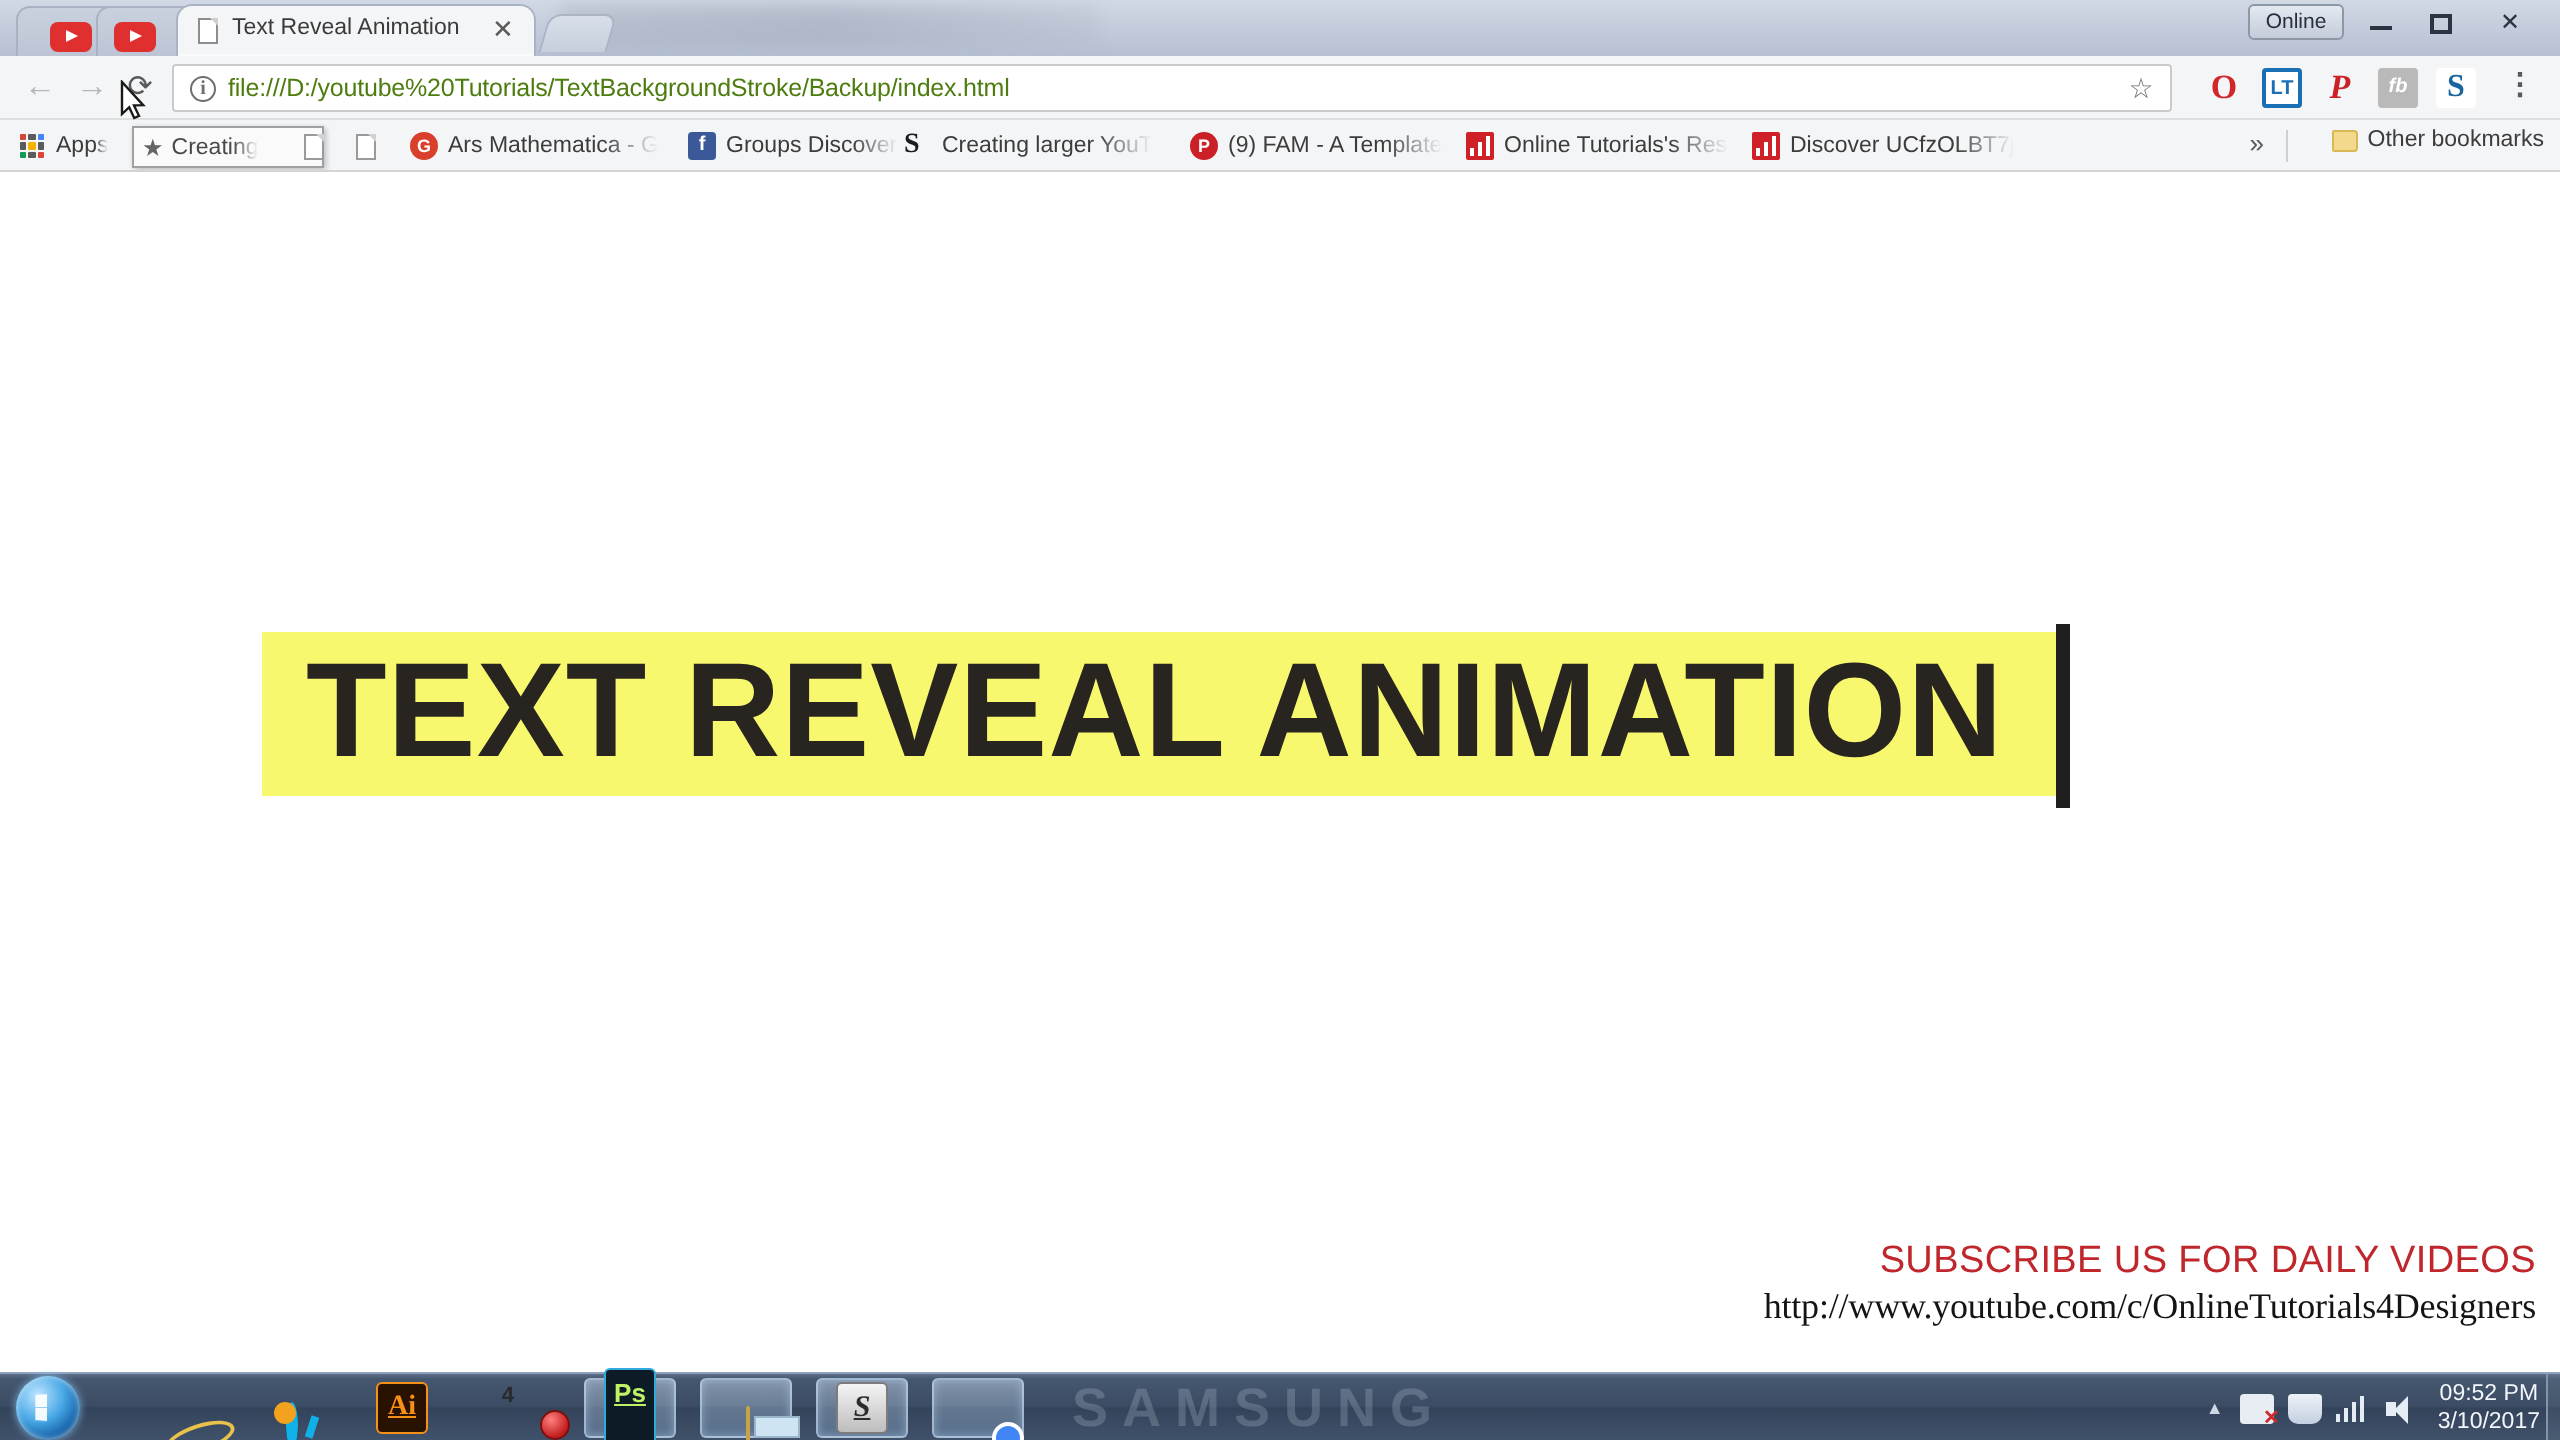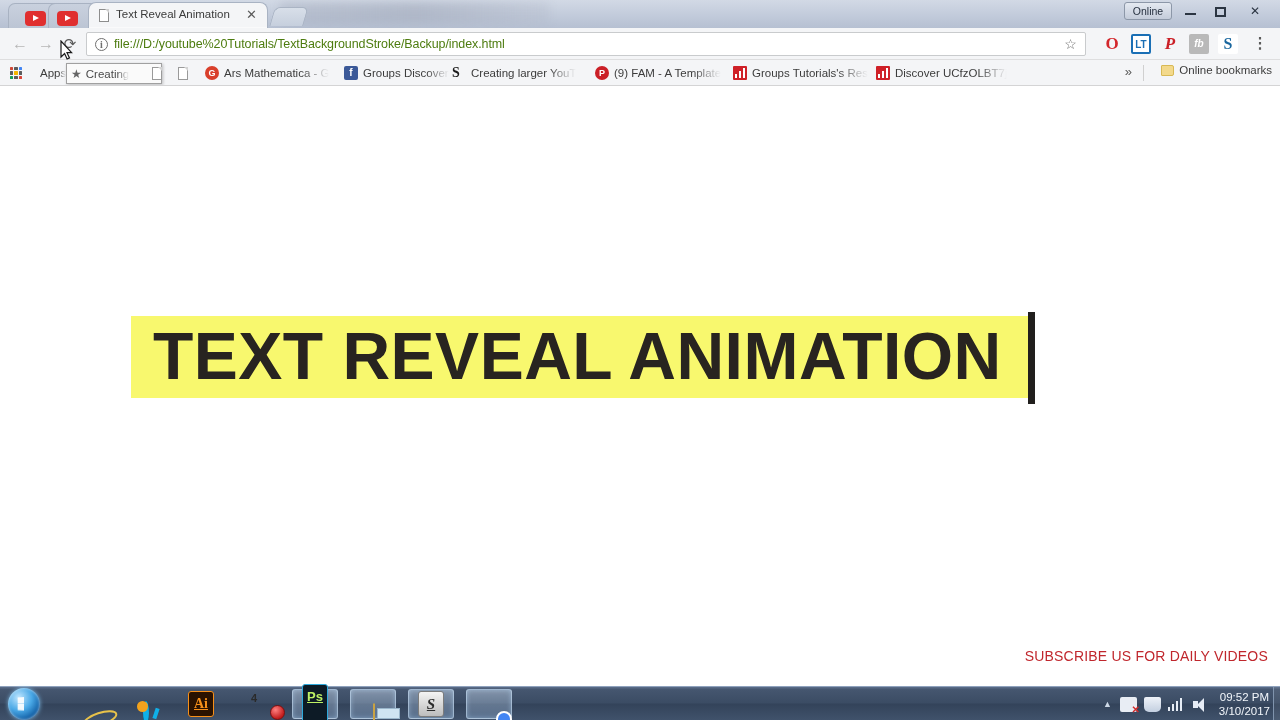--- a/index.html
+++ b/index.html
@@ -197,21 +197,21 @@
     white-space: nowrap; transform: scaleX(0.985);
     transform-origin: left center;
   }
   .caret {
     position: absolute; right: -4px; top: -4px; width: 7px; height: 92px;
     background: #211f1d;
   }
 
   .promo { position: absolute; right: 12px; bottom: 22px; text-align: right; }
   .promo-line1 {
-    font-family: "Liberation Sans", sans-serif; font-size: 14px;
+    font-family: "Liberation Sans", sans-serif; font-size: 19px;
     color: #c0272d; letter-spacing: 0.2px; white-space: nowrap; margin-top: 33px;
   }
   .promo-line2 {
     font-family: "Liberation Serif", serif; font-size: 18px; color: #141414;
     white-space: nowrap; margin-top: 1px; letter-spacing: -0.1px;
   }
 
   
   .taskbar {
     position: absolute; left: 0; bottom: 0; width: 1280px; height: 34px;
@@ -353,21 +353,21 @@
           <i></i>
           <i></i>
           <i></i>
           <i></i>
           <i></i>
           <i></i>
           <i></i>
           <i></i>
       </div>
       <div class="bm" style="left:28px">
-        <span class="bm-label" style="margin-left:12px">Apps</span>
+        <span class="bm-label" style="margin-left:0">Apps</span>
       </div>
 
       <div class="bm-drag">
         <span class="star-ic">★</span>
         <span class="lbl">Creating</span>
       </div>
 
       <div class="bm" style="left:152px">
         <span class="pg-ic"></span>
       </div>
@@ -394,59 +394,61 @@
         <span class="circ-ic" style="background:#cb2027">P</span>
         <span class="bm-label" style="max-width:118px">(9) FAM - A Template</span>
       </div>
 
       <div class="bm" style="left:733px">
         <span class="bar-ic">
             <i></i>
             <i></i>
             <i></i>
           </span>
-        <span class="bm-label" style="max-width:120px">Groups Tutorials's Res</span>
+        <span class="bm-label" style="max-width:120px">Online Tutorials's Res</span>
       </div>
 
       <div class="bm" style="left:876px">
         <span class="bar-ic">
             <i></i>
             <i></i>
             <i></i>
           </span>
         <span class="bm-label" style="max-width:124px">Discover UCfzOLBT7j</span>
       </div>
 
       <div class="bm-overflow">»</div>
       <div class="bm-sep"></div>
       <div class="other-bm">
         <span class="folder-ic"></span>
-        <span class="bm-label" style="max-width:none;-webkit-mask-image:none;mask-image:none">Online bookmarks</span>
+        <span class="bm-label" style="max-width:none;-webkit-mask-image:none;mask-image:none">Other bookmarks</span>
       </div>
     </div>
 
     <div class="viewport">
       <div class="reveal-wrap">
         <div class="reveal-box">
           <div class="reveal-text">TEXT REVEAL ANIMATION</div>
           <div class="caret"></div>
         </div>
       </div>
 
       <div class="promo">
         <div class="promo-line1">SUBSCRIBE US FOR DAILY VIDEOS</div>
+        <div class="promo-line2">http://www.youtube.com/c/OnlineTutorials4Designers</div>
       </div>
     </div>
 
     <svg class="cursor" viewBox="0 0 13 20">
       <path d="M1,1 L1,17 L4.6,13.6 L7.1,19 L9.5,17.9 L7,12.7 L11.6,12.6 Z" fill="#ffffff" stroke="#1a1a1a" stroke-width="1.2"></path>
     </svg>
   </div>
 
   <div class="taskbar">
+    <div class="samsung-ghost">SAMSUNG</div>
 
     <div class="start-orb"></div>
 
     <div class="tb-item" style="left:62px">
       <span class="tb-ic ie-ic"></span>
     </div>
     <div class="tb-item" style="left:120px">
       <span class="tb-ic o-ic"><i class="o-badge"></i></span>
     </div>
     <div class="tb-item" style="left:178px">

